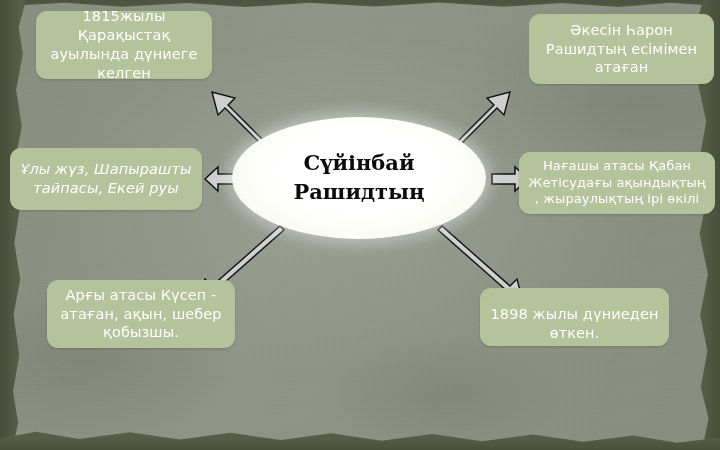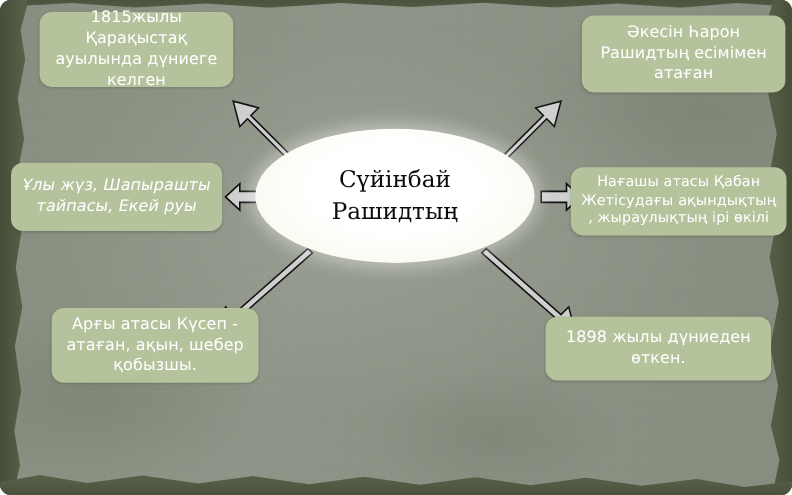--- a/index.html
+++ b/index.html
@@ -11,21 +11,20 @@
     height: 450px;
     overflow: hidden;
     font-family: "DejaVu Sans", sans-serif;
   }
   #slide {
     position: relative;
     width: 720px;
     height: 450px;
     background-color: #8d9385;
     overflow: hidden;
-    border-radius: 10px;
   }
   
   #paper-texture {
     position: absolute;
     inset: 0;
     background-color: #8d9385;
     background-image:
       radial-gradient(ellipse 60% 55% at 48% 45%, rgba(255,255,255,0.10), rgba(255,255,255,0) 70%),
       radial-gradient(ellipse 30% 25% at 12% 80%, rgba(70,76,58,0.16), rgba(0,0,0,0) 72%),
       radial-gradient(ellipse 35% 30% at 88% 22%, rgba(70,76,58,0.14), rgba(0,0,0,0) 72%),
@@ -100,21 +99,21 @@
     top: 117px;
     width: 254px;
     height: 122px;
     background: radial-gradient(ellipse at 50% 44%, #ffffff 42%, #fbfbf4 70%, #f2f2e4 100%);
     border-radius: 50%;
     display: flex;
     align-items: center;
     justify-content: center;
     color: #0b0b0b;
     font-family: "DejaVu Serif", serif;
-    font-weight: normal;
+    font-weight: bold;
     font-size: 21px;
     line-height: 1.38;
     text-align: center;
     box-shadow: 0 0 14px 6px rgba(255,255,255,0.35);
   }
 
   .arrow { position: absolute; }
   .arrow svg { display: block; overflow: visible; }
 </style>
 </head>
@@ -182,21 +181,21 @@
   </div>
 
   <div class="node" style="left:519px; top:152px; width:196px; height:62px; font-size:13px;">
     <span class="label">Нағашы атасы Қабан Жетісудағы ақындықтың , жыраулықтың ірі өкілі</span>
   </div>
 
   <div class="node" style="left:47px; top:280px; width:188px; height:68px;">
     <span class="label">Арғы атасы Күсеп - атаған, ақын, шебер қобызшы.</span>
   </div>
 
-  <div class="node" style="left:496px; top:288px; width:205px; height:58px;">
+  <div class="node" style="left:480px; top:288px; width:189px; height:58px;align-items:flex-end;">
     <span class="label">1898 жылы дүниеден өткен.</span>
   </div>
 
   <div id="center-node">
     <div>
       <div>Сүйінбай</div>
       <div>Рашидтың</div>
     </div>
   </div>
 

